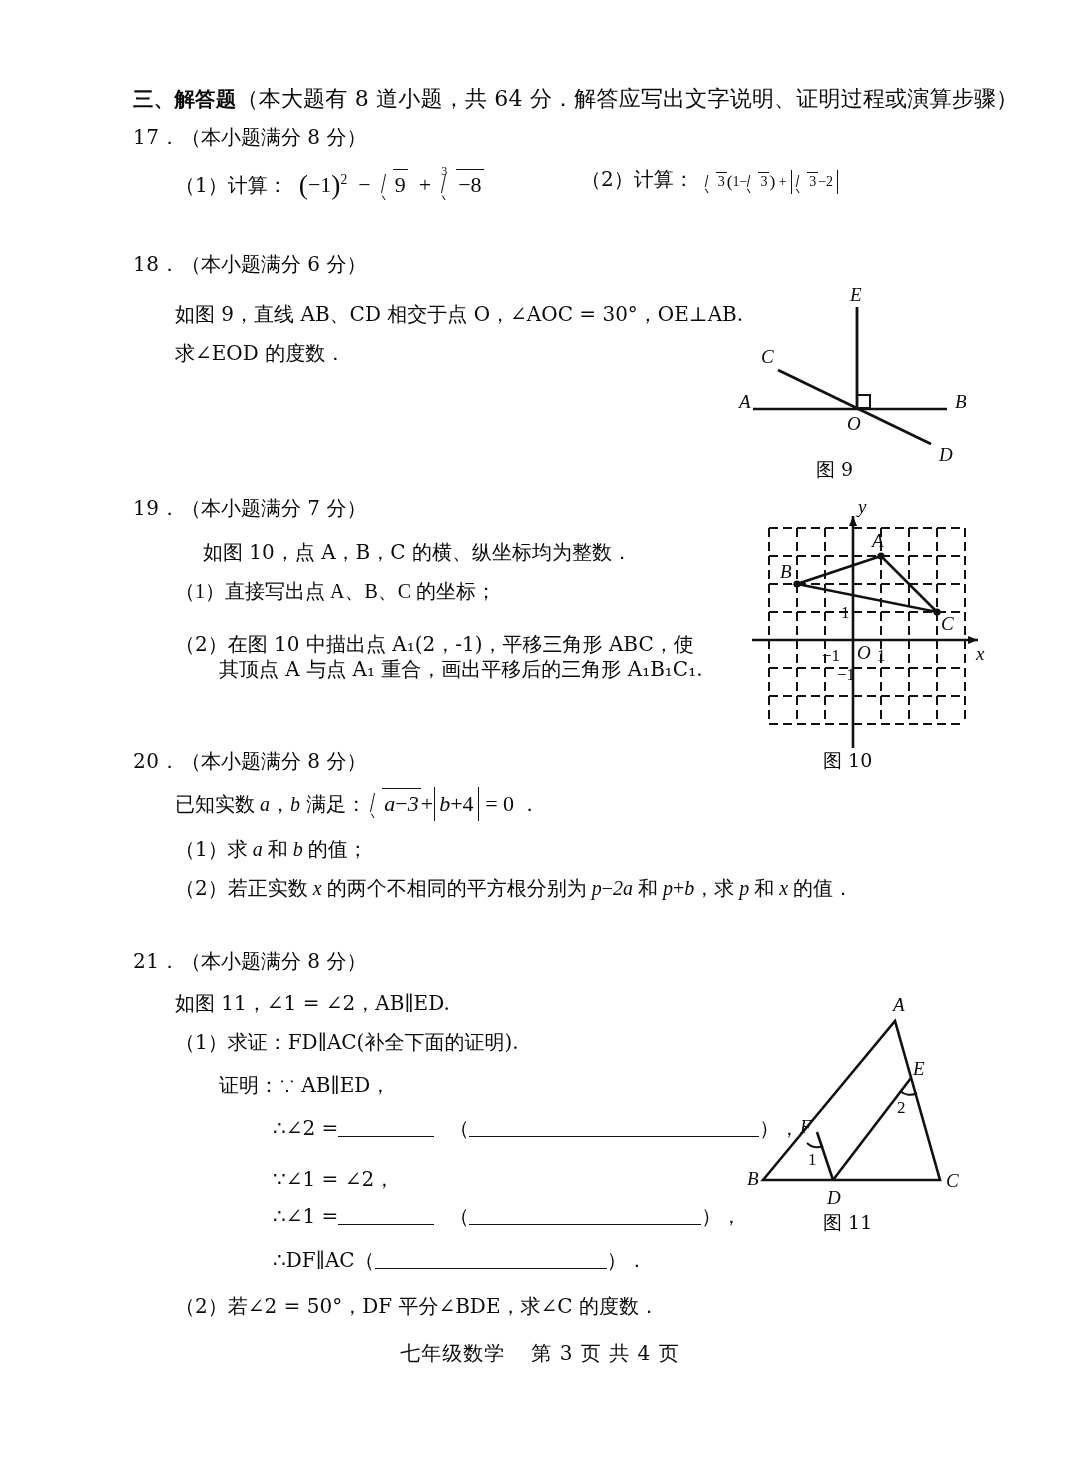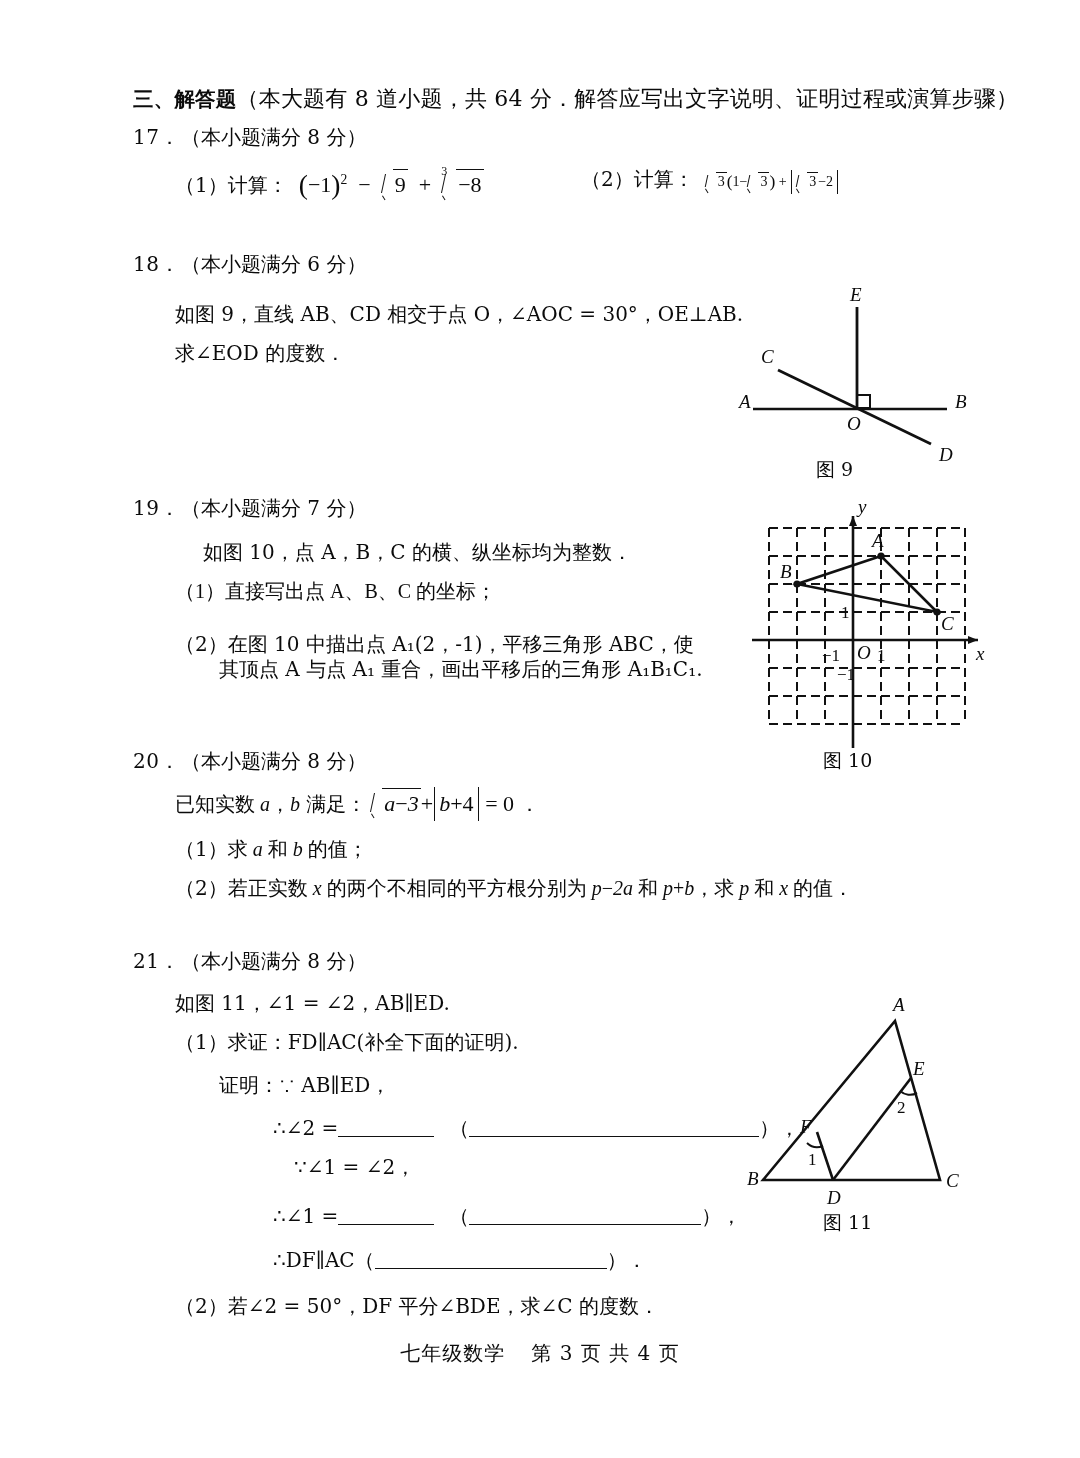--- a/index.html
+++ b/index.html
@@ -241,21 +241,21 @@
     <div class="q-line cn" style="left:42px;top:42px;">如图 11，∠1 = ∠2，AB∥ED.</div>
     <div class="q-line cn" style="left:42px;top:81px;">（1）求证：FD∥AC(补全下面的证明).</div>
 
     <div class="q-line cn" style="left:86px;top:124px;">证明：∵ AB∥ED，</div>
 
     <div class="q-line" style="left:140px;top:167px;">
       <span class="cn">∴∠2 =</span><span class="blank-s"></span>
       <span style="margin-left:10px;">（</span><span class="blank-xl"></span><span>）</span><span class="cn">，</span>
     </div>
 
-    <div class="q-line cn" style="left:140px;top:206px;margin-left:21px;">∵∠1 = ∠2，</div>
+    <div class="q-line cn" style="left:140px;top:218px;">∵∠1 = ∠2，</div>
 
     <div class="q-line" style="left:140px;top:255px;">
       <span class="cn">∴∠1 =</span><span class="blank-s"></span>
       <span style="margin-left:10px;">（</span><span class="blank-l"></span><span>）</span><span class="cn">，</span>
     </div>
 
     <div class="q-line" style="left:140px;top:299px;">
       <span class="cn">∴DF∥AC（</span><span class="blank-l"></span><span>）</span><span class="cn">．</span>
     </div>
 

